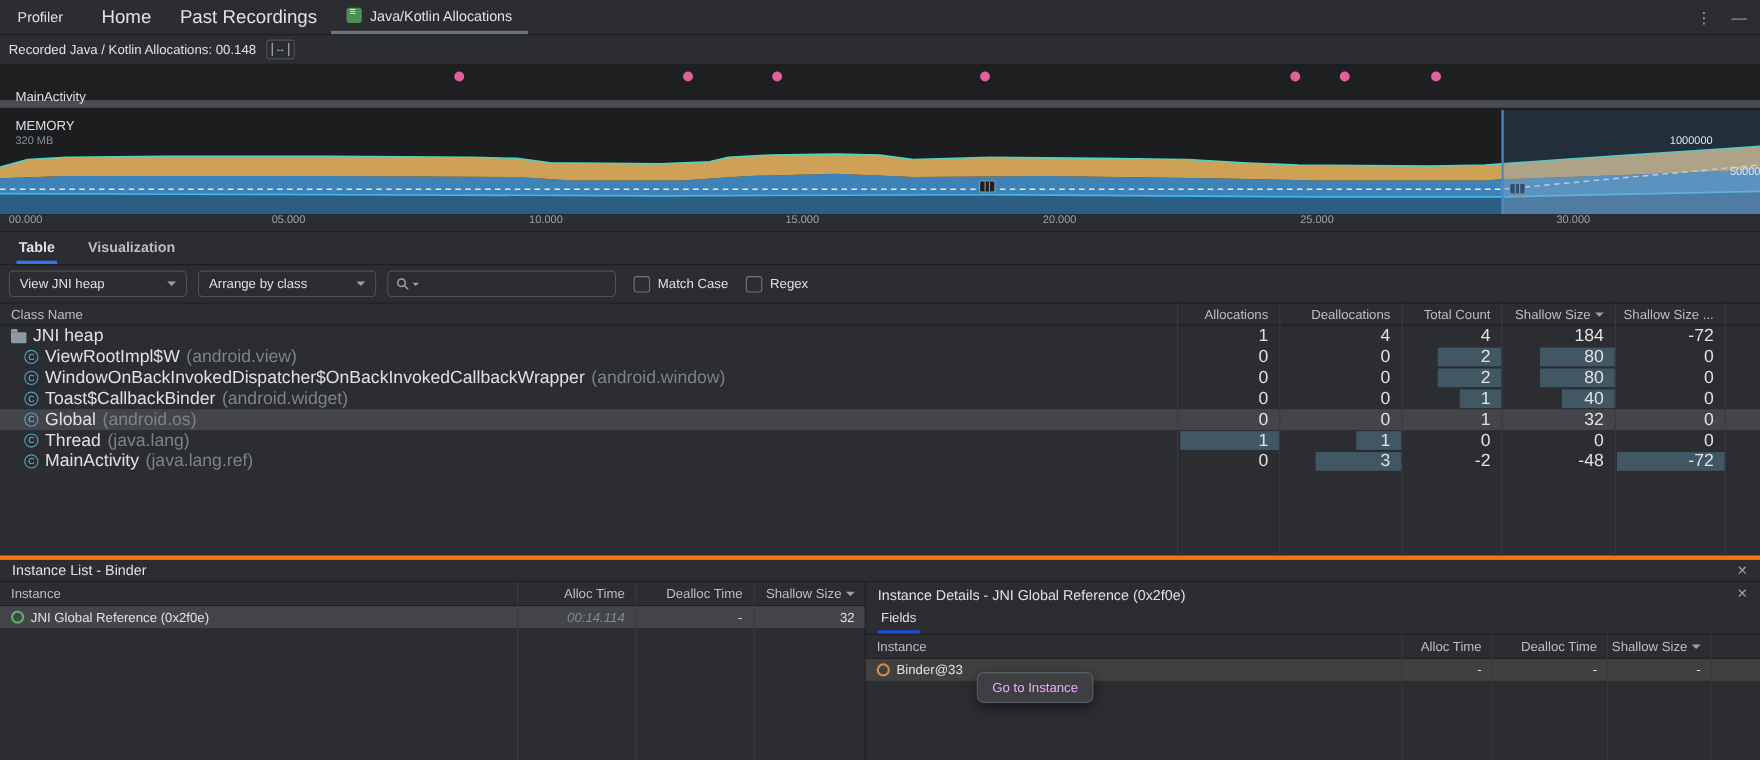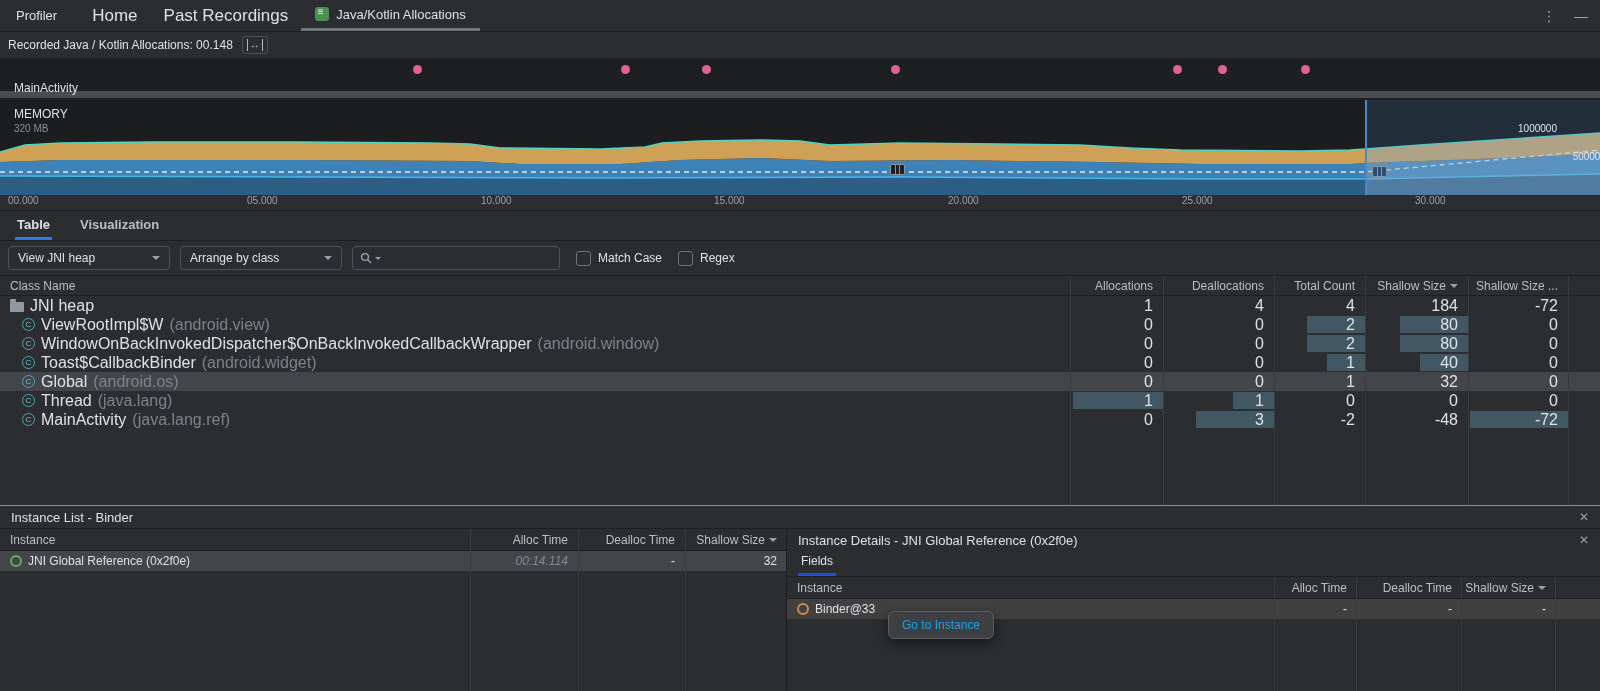--- a/index.html
+++ b/index.html
@@ -73,42 +73,42 @@
   .num-cell { position:relative; height:100%; display:flex; align-items:center; justify-content:flex-end; padding-right:10px; }
   .heat { position:absolute; right:0; top:1px; bottom:1px; width:0; background:rgba(96,140,165,0.45); }
   .num-val { position:relative; z-index:2; }
   .vline { position:absolute; top:0; bottom:0; width:1px; background:#393b40; z-index:1; }
   .ic-folder { width:14px; height:10px; background:#8f99a3; border-radius:1px; position:relative; margin-top:3px; flex:none; }
   .ic-folder::before { content:""; position:absolute; top:-3px; left:0; width:6px; height:3px; background:#8f99a3; border-radius:1px 1px 0 0; }
   .ic-class { width:13px; height:13px; border-radius:50%; border:1.5px solid #49a6c3; color:#7ec3e0; font-size:8px; display:flex; align-items:center; justify-content:center; flex:none; }
   .ic-class::after { content:"C"; }
 
   
-  .il-header { height:24px; border-top:1px solid #f97316; border-bottom:1px solid #1e1f22; display:flex; align-items:center; padding:0 11px; font-size:13px; }
+  .il-header { height:24px; border-top:4px solid #f97316; border-bottom:1px solid #1e1f22; display:flex; align-items:center; padding:0 11px; font-size:13px; }
   .close-x { margin-left:auto; color:#9da0a8; font-size:12px; cursor:default; }
   .bottom { display:flex; height:162px; }
   .panel-left { width:787px; border-right:1px solid #1e1f22; position:relative; }
   .plgrid { display:grid; grid-template-columns:470px 108px 107px 102px; align-items:center; }
   .pl-header { height:22px; font-size:12px; color:#bcbec4; border-bottom:1px solid #1e1f22; }
   .pl-row { height:20px; font-size:12px; }
   .pl-row.sel { background:#43454a; }
   .alloc-time { font-style:italic; color:#808a93; }
   .panel-right { flex:1; position:relative; }
   .pr-title { height:22px; display:flex; align-items:center; padding:0 11px; font-size:13px; }
   .pr-tabs { height:26px; display:flex; align-items:flex-end; padding:0 11px; border-bottom:1px solid #1e1f22; }
   .pr-tab { font-size:12px; padding:0 3px 5px; border-bottom:3px solid #1d4ed8; }
   .prgrid { display:grid; grid-template-columns:1fr 82px 105px 94px 44px; align-items:center; }
   .pr-header { height:22px; font-size:12px; color:#bcbec4; border-bottom:1px solid #1e1f22; }
   .pr-row { height:20px; font-size:12px; }
   .pr-row.sel { background:#404040; }
   .ring { width:12px; height:12px; border-radius:50%; flex:none; }
   .ring.green { border:2px solid #5caf60; }
   .ring.orange { border:2px solid #d08948; }
 
-  .tooltip { position:absolute; left:888px; top:611px; background:#3d3f43; border:1px solid #5a5d63; border-radius:6px; padding:6px 13px; font-size:12px; color:#0ea5e9; box-shadow:0 4px 12px rgba(0,0,0,0.5); z-index:10; }
+  .tooltip { position:absolute; left:888px; top:611px; background:#3d3f43; border:1px solid #5a5d63; border-radius:6px; padding:6px 13px; font-size:12px; color:#f0abfc; box-shadow:0 4px 12px rgba(0,0,0,0.5); z-index:10; }
 </style>
 </head>
 <body>
 
 <div class="app">
 
   <div class="topbar">
     <div class="app-title">Profiler</div>
     <div style="display:flex;">
 

